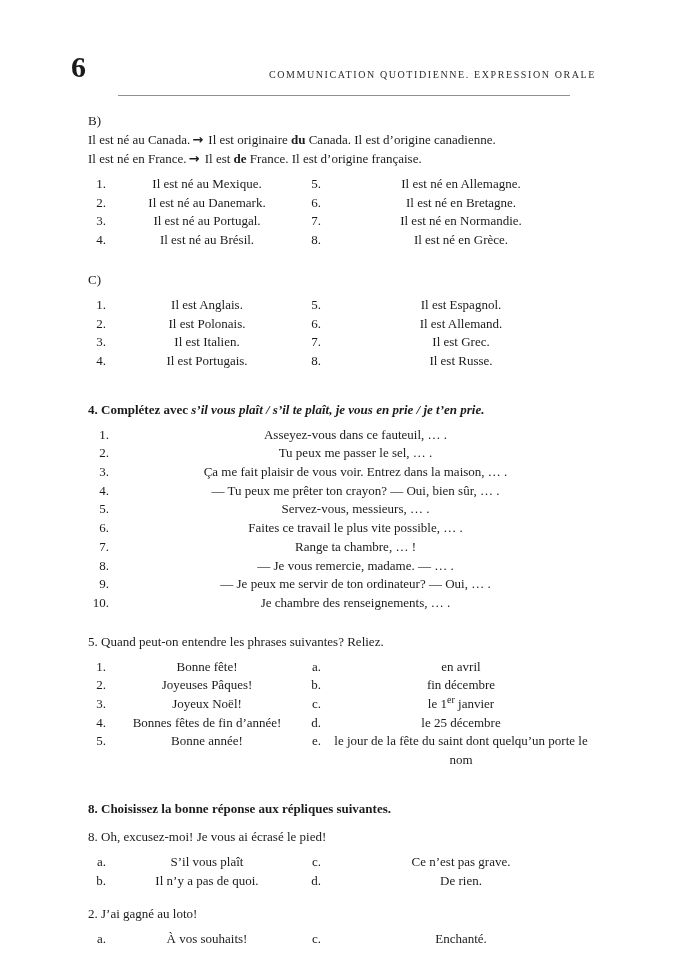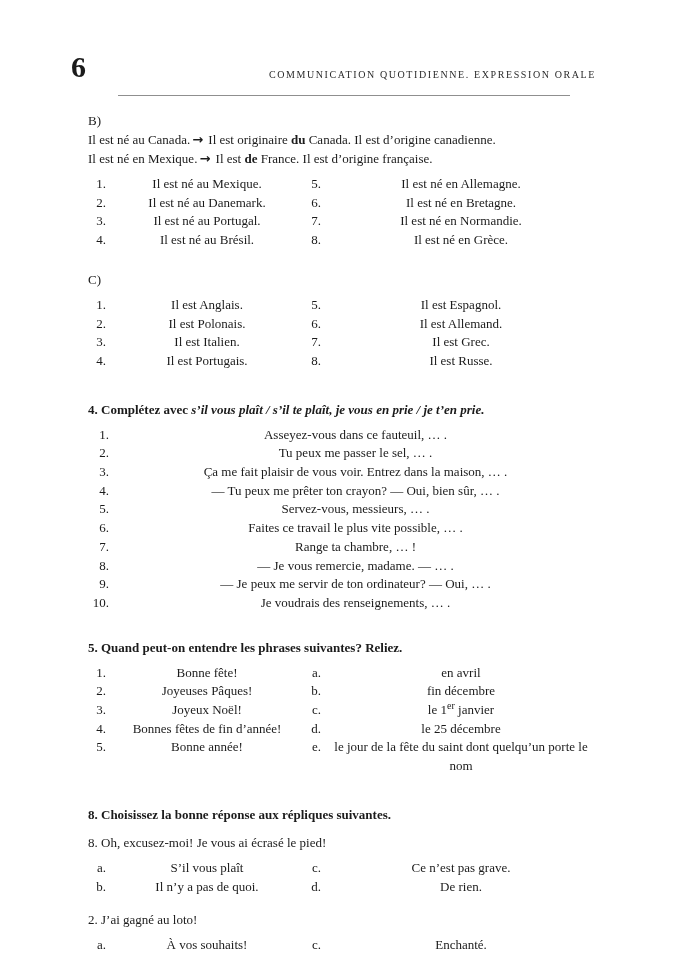--- a/index.html
+++ b/index.html
@@ -34,42 +34,42 @@
   li.li { display:flex; line-height:18.7px; }
   .num { flex:none; width:18px; text-align:right; margin-right:5px; }
   .num-wide { flex:none; width:21px; text-align:right; margin-right:6px; }
   .txt { flex:1;text-align:center; }
 
   .single-list { list-style:none; margin-top:7px; }
 
   .section-c { margin-top:20px; }
   .ex-title { margin-top:29px; font-weight:bold; }
   .ex-title .it { font-style:italic; }
-  .ex5-title { margin-top:25px; font-weight:bold; }
+  .ex5-title { margin-top:19px; font-weight:normal; }
   .ex6-title { margin-top:29px; font-weight:bold; }
   .prompt { margin-top:9px; }
   .prompt-2 { margin-top:14px; }
   .options { margin-top:7px; }
   sup { font-size:10px; line-height:0; vertical-align:super; }
 </style>
 </head>
 <body>
 
 <div class="page">
 
   <header class="page-header">
     <span class="page-number">6</span>
     <span class="running-head">COMMUNICATION QUOTIDIENNE. EXPRESSION ORALE</span>
   </header>
   <div class="header-rule"></div>
 
   <section>
     <p class="part-label">B)</p>
     <p class="example"><span>Il est né au Canada.</span><span class="arrow-glyph">→</span><span> Il est originaire </span><b>du</b><span> Canada. Il est d’origine canadienne.</span></p>
-    <p class="example"><span>Il est né en Mexique.</span><span class="arrow-glyph">→</span><span> Il est </span><b>de</b><span> France. Il est d’origine française.</span></p>
+    <p class="example"><span>Il est né en France.</span><span class="arrow-glyph">→</span><span> Il est </span><b>de</b><span> France. Il est d’origine française.</span></p>
 
     <div class="two-col">
       <ul class="col col-left">
         <li class="li">
             <span class="num">1.</span>
             <span class="txt">Il est né au Mexique.</span>
           </li>
         <li class="li">
             <span class="num">2.</span>
             <span class="txt">Il est né au Danemark.</span>
@@ -181,21 +181,21 @@
       <li class="li">
           <span class="num-wide">8.</span>
           <span class="txt">— Je vous remercie, madame. — … .</span>
         </li>
       <li class="li">
           <span class="num-wide">9.</span>
           <span class="txt">— Je peux me servir de ton ordinateur? — Oui, … .</span>
         </li>
       <li class="li">
           <span class="num-wide">10.</span>
-          <span class="txt">Je voudrais des renseignements, … .</span>
+          <span class="txt">Je chambre des renseignements, … .</span>
         </li>
     </ul>
   </section>
 
   <section>
     <p class="ex5-title">5. Quand peut-on entendre les phrases suivantes? Reliez.</p>
     <div class="two-col">
       <ul class="col col-left">
         <li class="li">
             <span class="num">1.</span>

